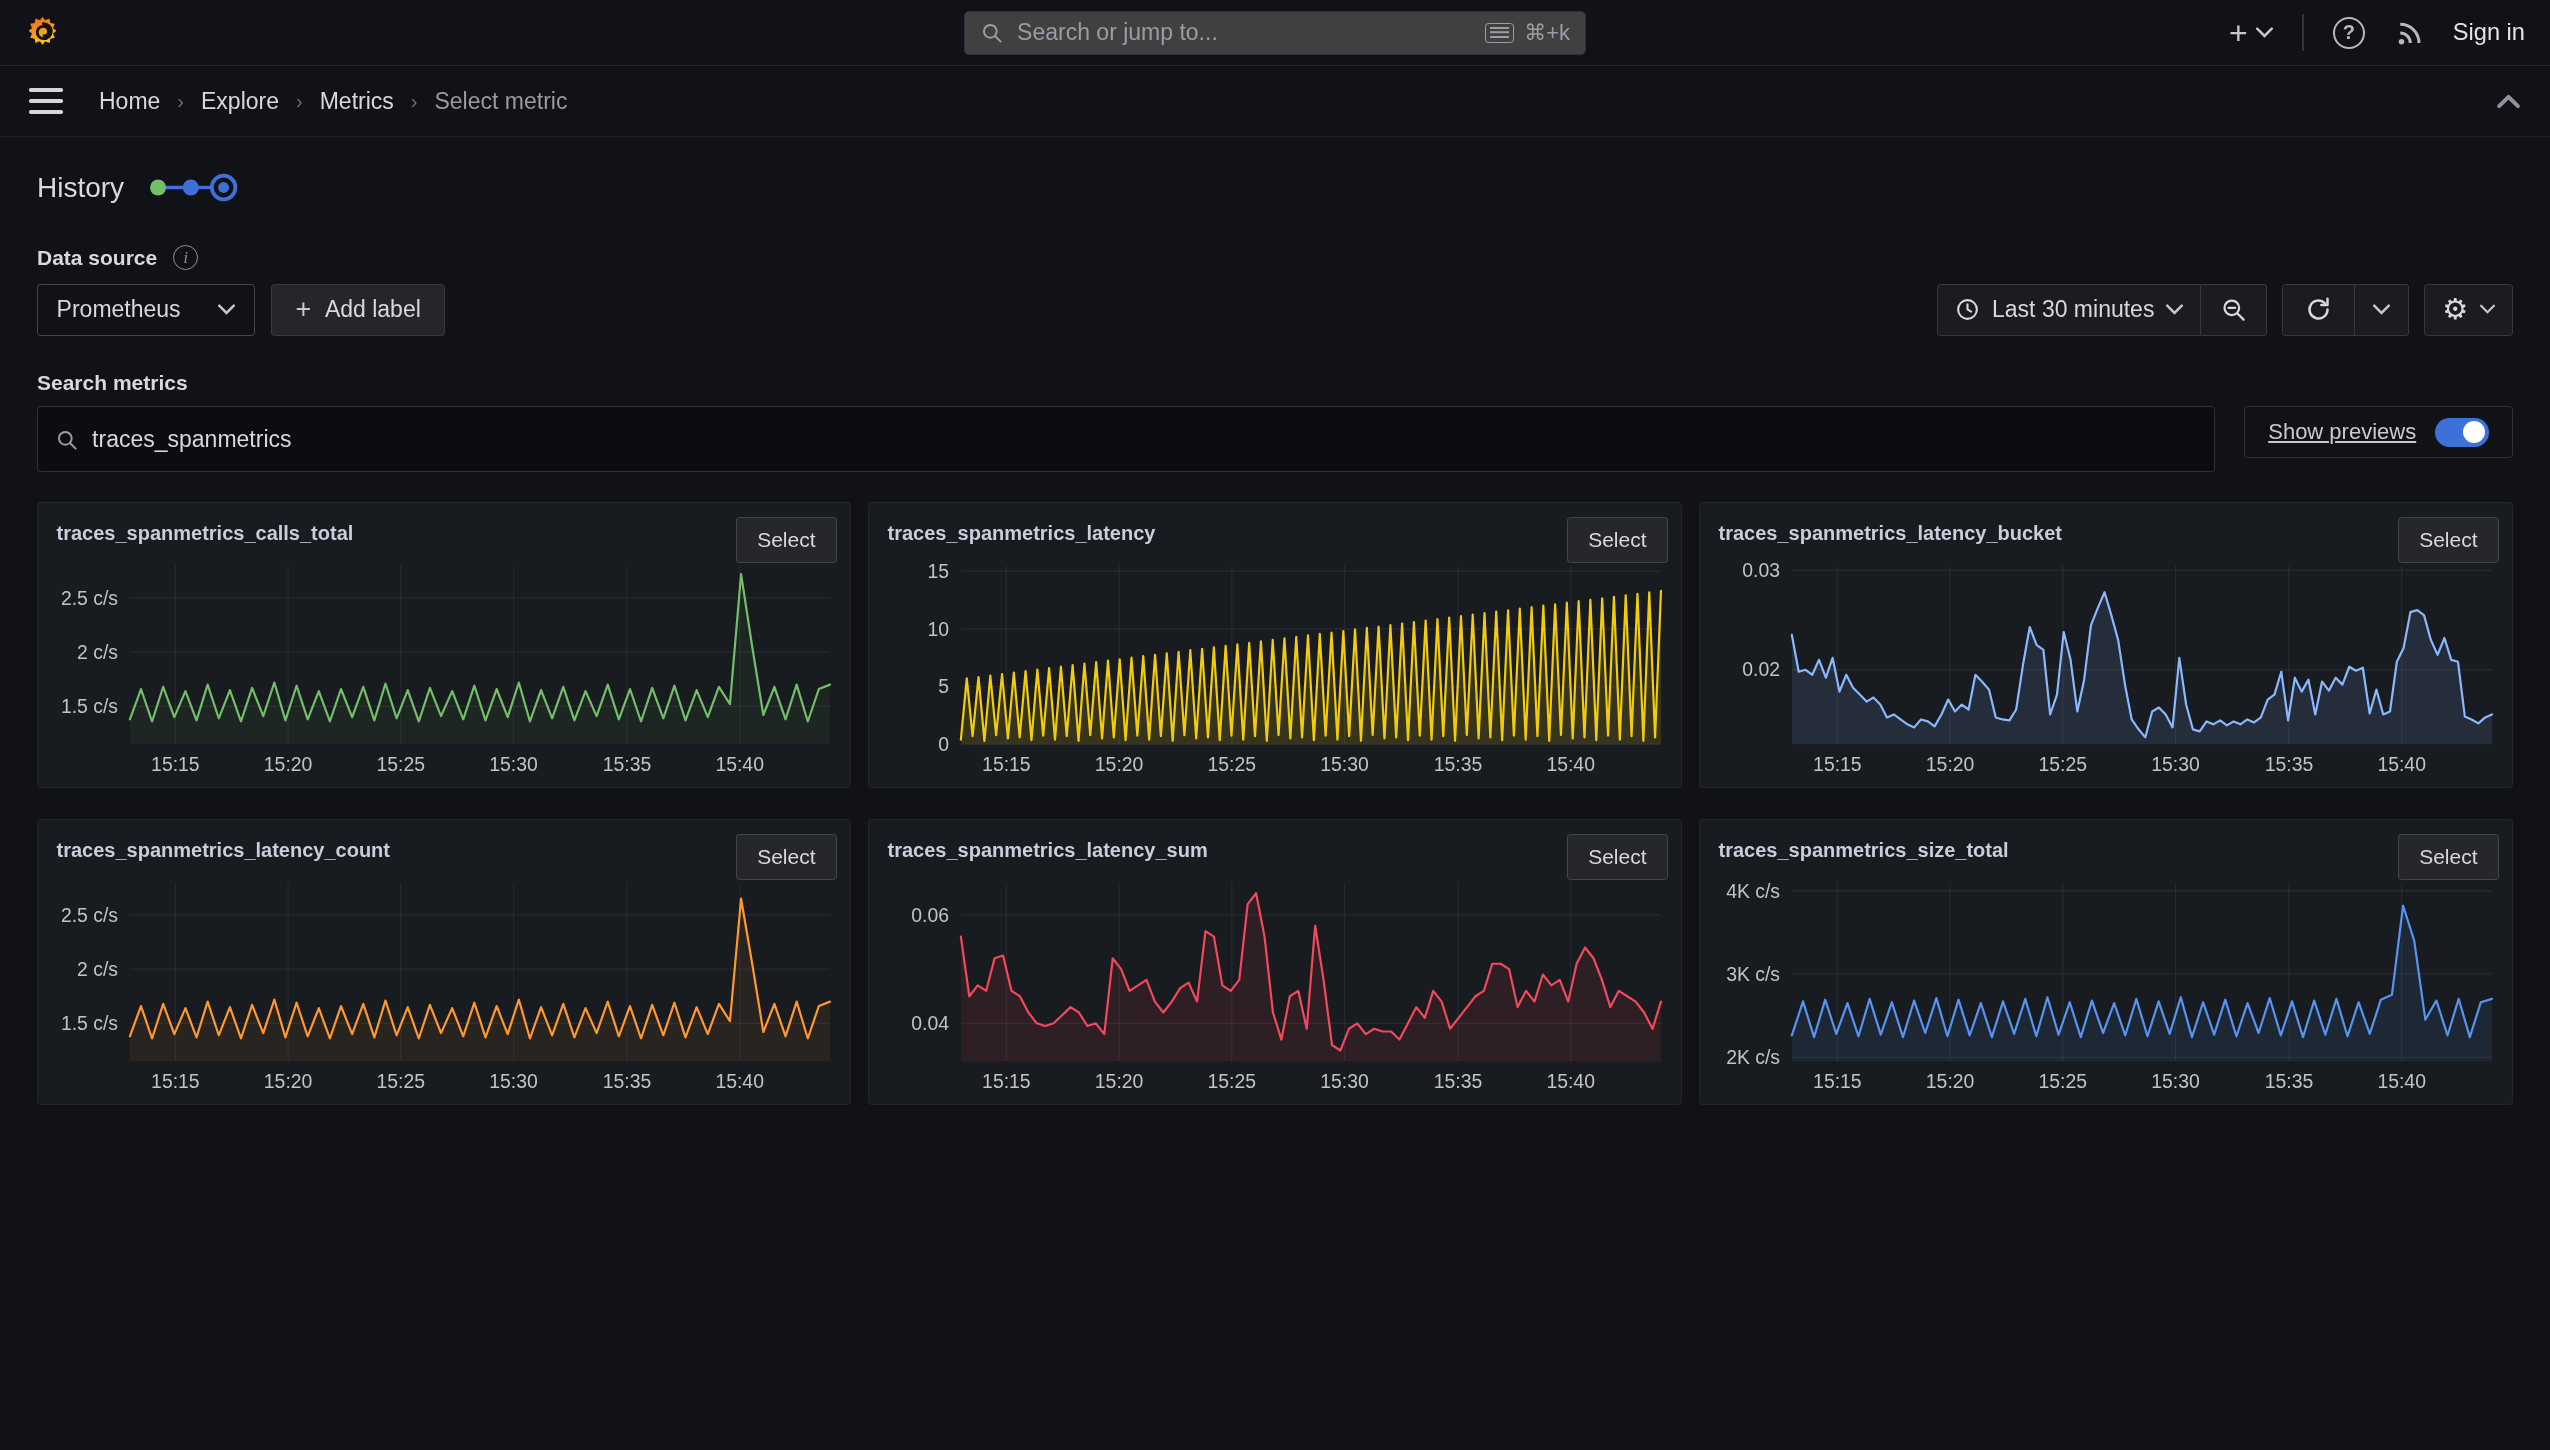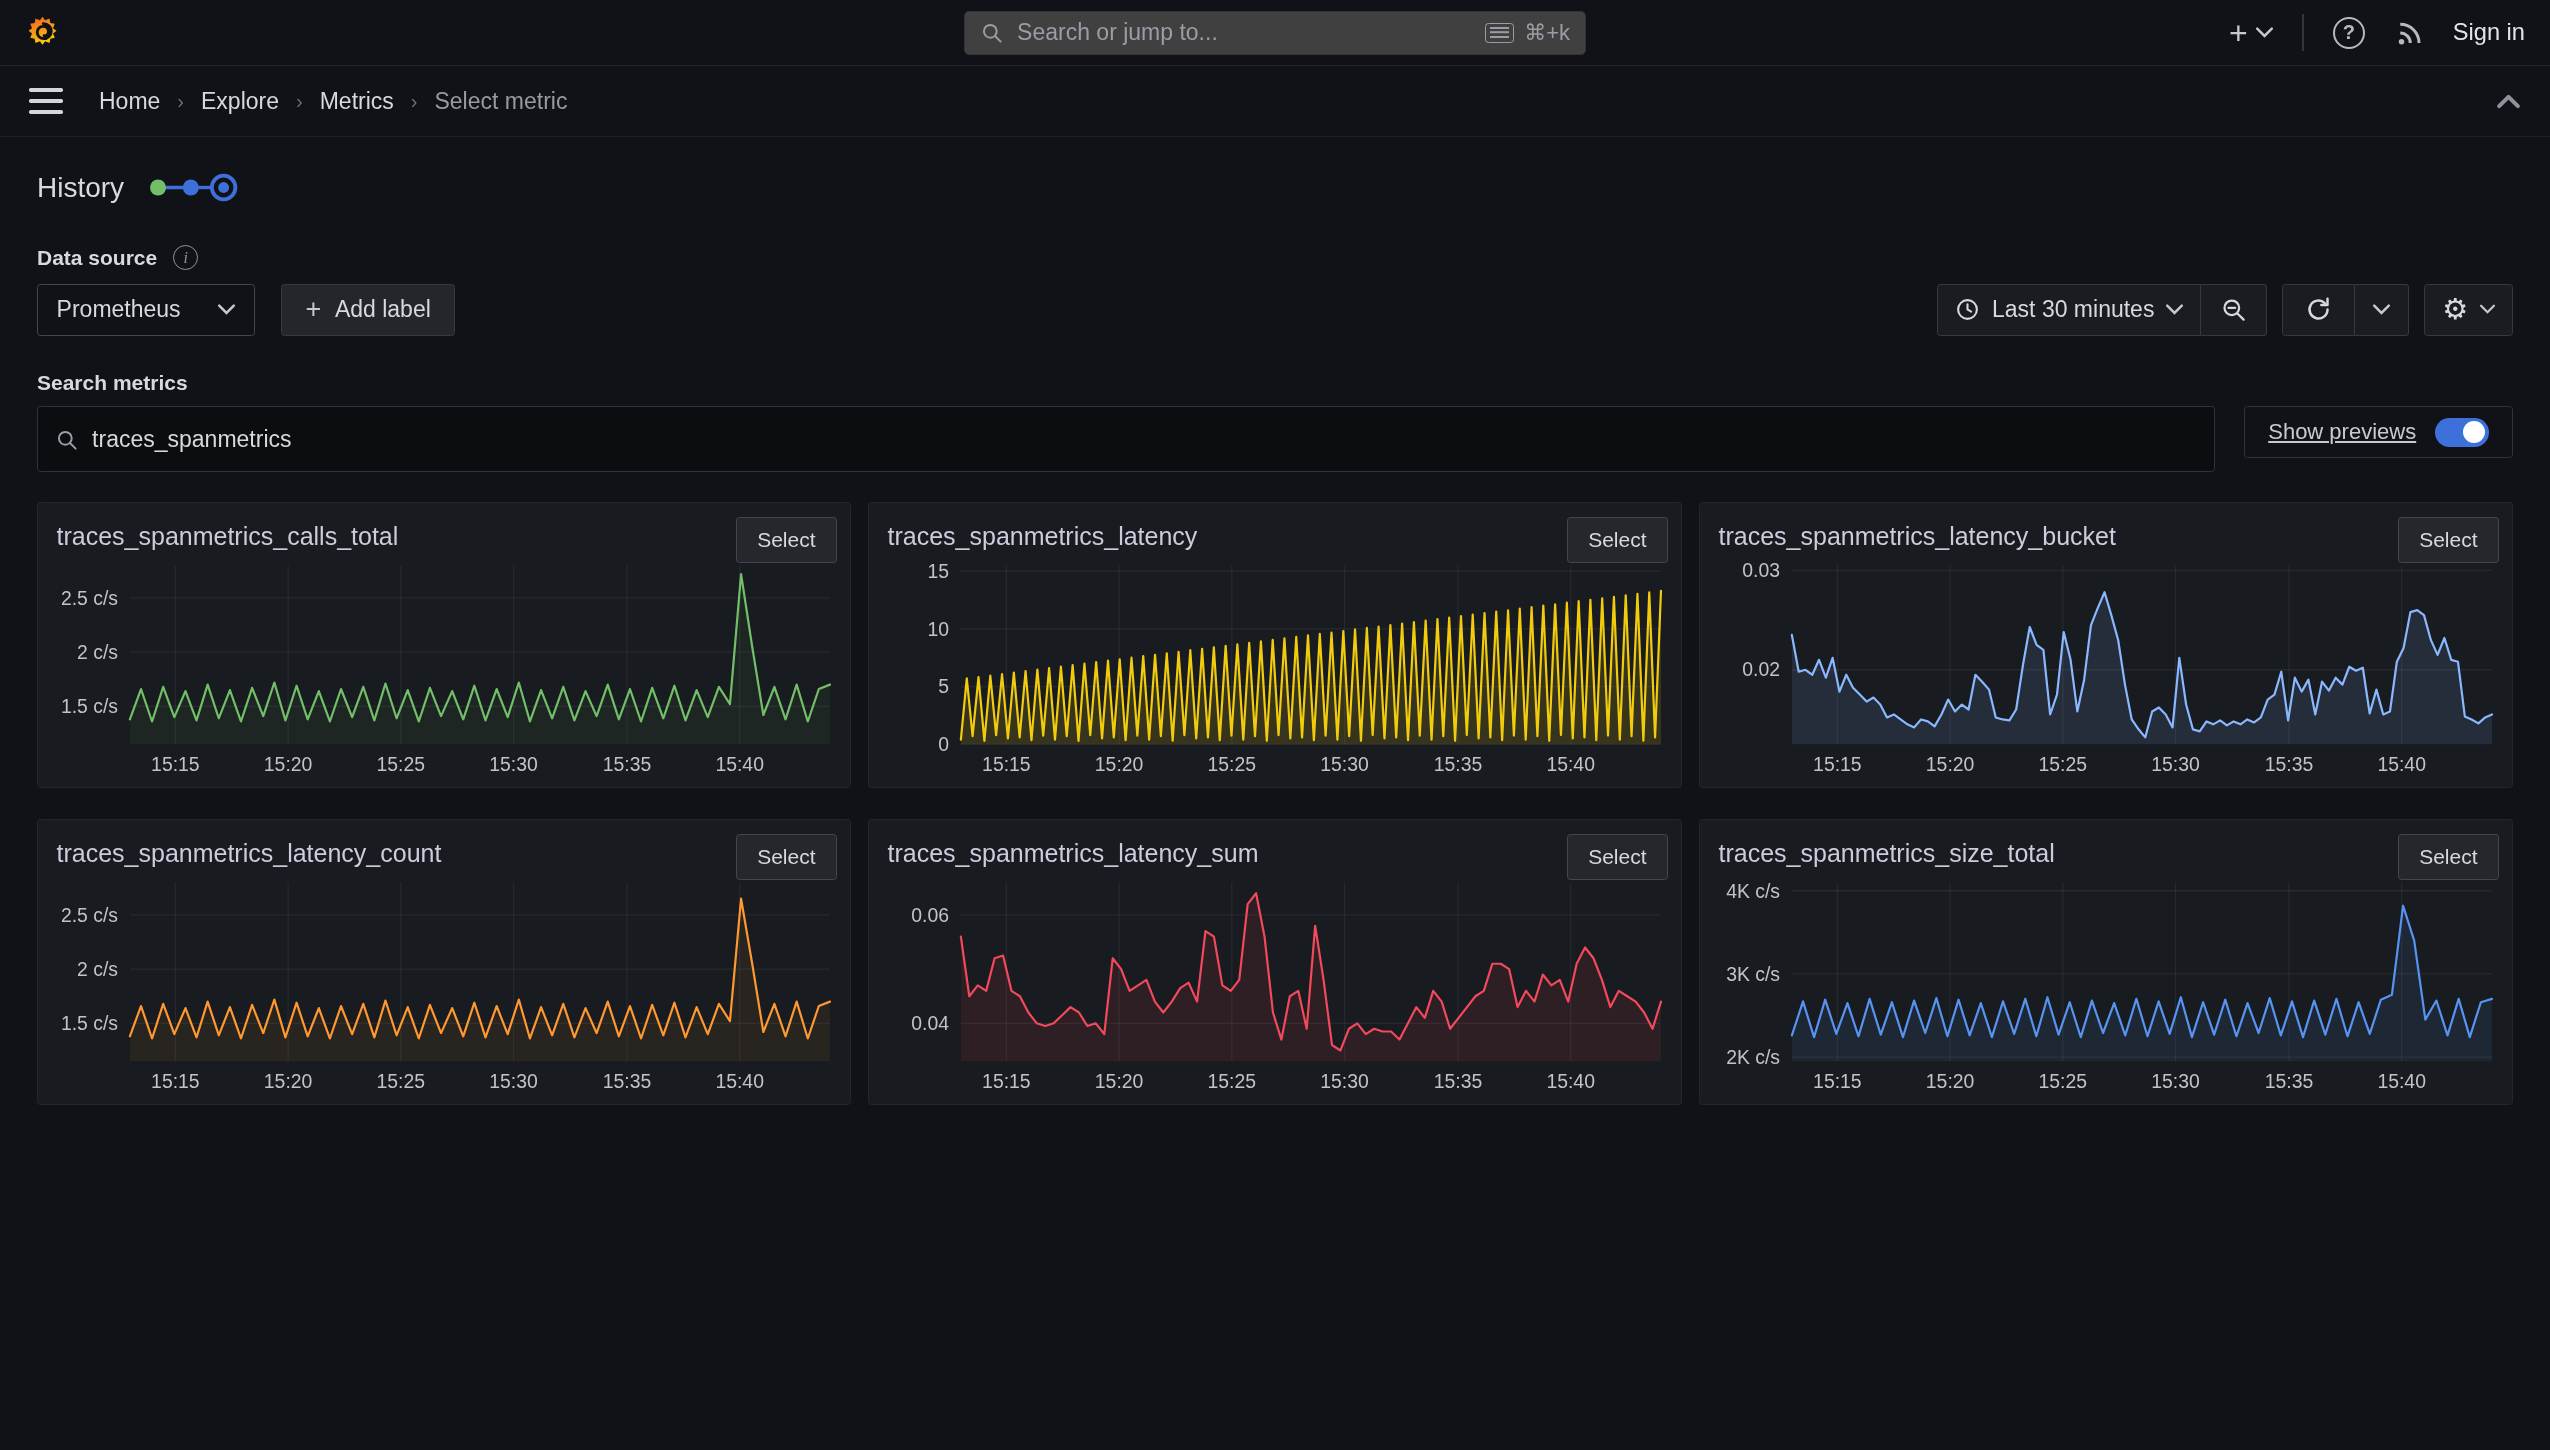--- a/index.html
+++ b/index.html
@@ -34,21 +34,21 @@
   
   main { padding:0 37px; }
   .history-row { margin-top:32px; display:flex; align-items:center; gap:22px; }
   .history-label { font-size:28px; font-weight:500; color:#d8d9dd; }
 
   .ds-label-row { margin-top:39px; display:flex; align-items:center; gap:16px; }
   .field-label { font-size:21px; font-weight:700; color:#d8d9dd; }
   .info-circle { width:25px; height:25px; border:1.7px solid #8f929a; border-radius:50%; display:flex; align-items:center; justify-content:center; font-size:16px; color:#8f929a; font-style:italic; font-family:"Liberation Serif",serif; cursor:pointer; }
 
   .controls-row { margin-top:13.5px; display:flex; align-items:center; }
-  .ctrl-left { display:flex; align-items:center; gap:26px; }
+  .ctrl-left { display:flex; align-items:center; gap:16px; }
   .ds-select { height:52px; min-width:218px; padding:0 18.6px; background:#111217; border:0.8px solid #44464d; border-radius:3.4px; display:flex; align-items:center; gap:22px; font-size:23px; color:#d8d9dd; cursor:pointer; justify-content:space-between; }
   .btn-secondary { height:52px; padding:0 23.6px; background:#24262c; border:0.8px solid #37393f; border-radius:3.4px; display:flex; align-items:center; gap:13.5px; font-size:23px; color:#d8d9dd; cursor:pointer; }
   .ctrl-right { margin-left:auto; display:flex; align-items:center; gap:15px; }
   .seg-group { display:flex; }
   .seg { height:52px; background:#1a1c22; border:0.8px solid #36383f; display:flex; align-items:center; justify-content:center; gap:11.8px; font-size:23px; color:#d8d9dd; cursor:pointer; }
   .seg + .seg { border-left:none; }
   .seg.first { border-radius:3.4px 0 0 3.4px; padding:0 17px; }
   .seg.last { border-radius:0 3.4px 3.4px 0; }
   .seg.only { border-radius:3.4px; }
   .seg.iconw { width:66px; }
@@ -57,21 +57,21 @@
   .search-row { margin-top:11.8px; display:flex; gap:29px; }
   .metrics-input { flex:1; height:66px; background:#0c0d11; border:0.8px solid #313339; border-radius:3.4px; display:flex; align-items:center; padding:0 17px; font-size:23px; color:#d8d9dd; cursor:text; }
   .metrics-input .mag { margin-right:13.5px; }
   .previews-box { width:269px; height:52px; border:0.8px solid #313339; border-radius:3.4px; display:flex; align-items:center; justify-content:center; gap:18.6px; font-size:22px; color:#c9cad0;text-decoration:underline; }
   .toggle { width:54px; height:29px; border-radius:14.4px; background:#3d71d9; position:relative; cursor:pointer; flex:0 0 auto; }
   .toggle .knob { position:absolute; top:3.4px; right:3.4px; width:22px; height:22px; border-radius:50%; background:#ffffff; }
 
   
   .grid { margin-top:30px; display:grid; grid-template-columns:repeat(3,1fr); gap:31px 17px; }
   .panel { height:286px; background:#181b1f; border:0.8px solid #24262b; border-radius:3.4px; position:relative; padding:13.5px 13.5px 0 13.5px; }
-  .panel-title { font-size:25px; font-weight:400; color:#ccccdc; padding:5px 0 0 5px; white-space:nowrap; overflow:hidden; max-width:616px; }
+  .panel-title { font-size:20px; font-weight:700; color:#ccccdc; padding:5px 0 0 5px; white-space:nowrap; overflow:hidden; max-width:616px; }
   .select-btn { position:absolute; top:13.5px; right:13.5px; height:46px; padding:0 20px; background:#25272d; border:0.8px solid #44464d; border-radius:3.4px; font-size:21px; color:#d8d9dd; display:flex; align-items:center; cursor:pointer;margin-left:8px; }
   .chart-wrap { position:absolute; left:13.5px; bottom:6.8px; }
   .axis-text { font-size:23px; fill:#c2c3c9; }
 </style>
 </head>
 <body>
 
 <header class="topbar">
   <svg class="logo" viewBox="0 0 40 40">
     <defs>

